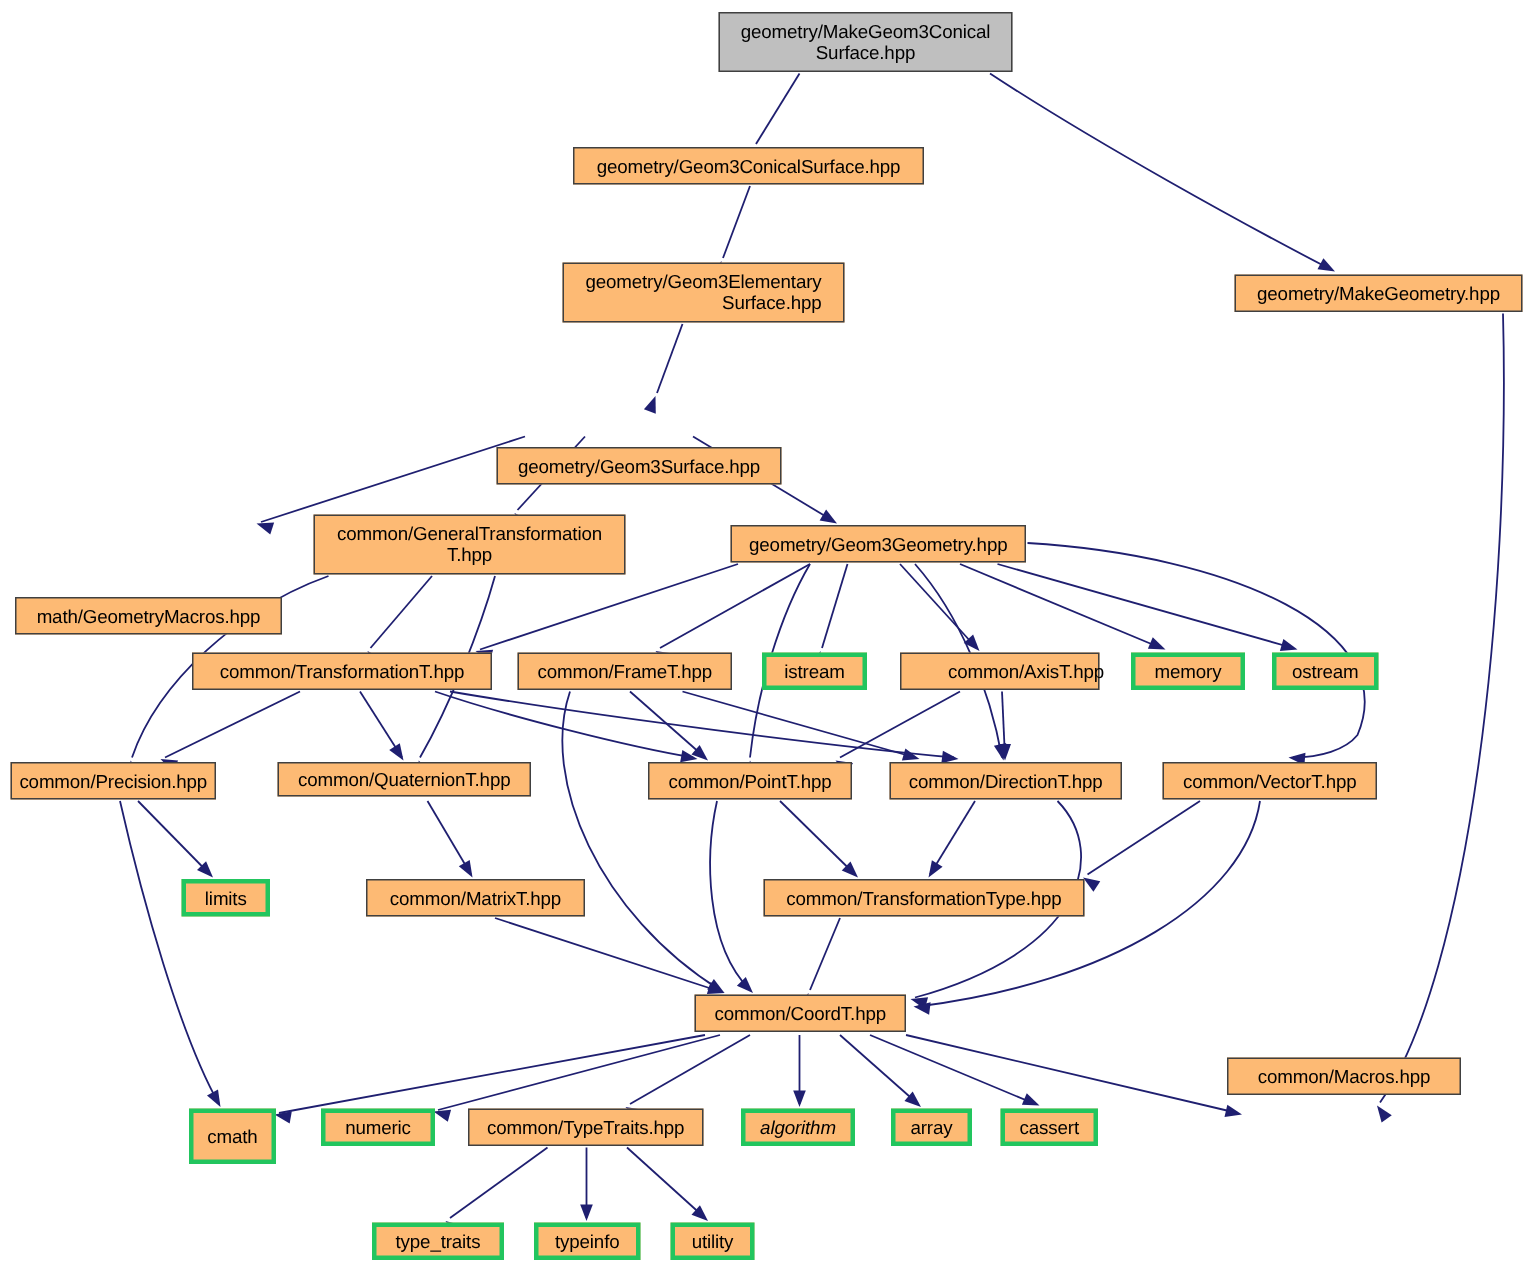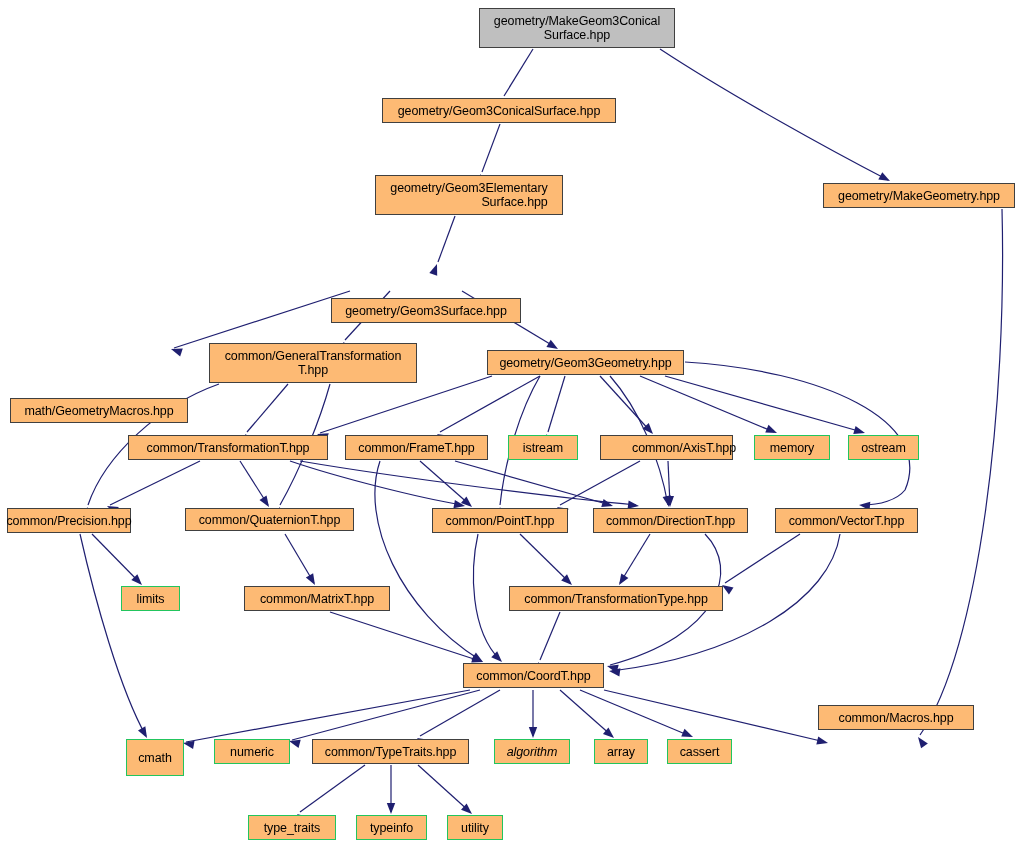--- a/index.html
+++ b/index.html
@@ -34,21 +34,21 @@
     font-size: 12.5px;
     line-height: 14px;
     color: #000000;
     background: #fdba74;
     border: 1px solid #000000;
     white-space: pre-line;
     letter-spacing: -0.1px;
     z-index: 5;
   }
   .node.system {
-    border: 1px solid #22c55e;
+    border: 3px solid #22c55e;
     color: #000000;
   }
   .node.root {
     background: #bfbfbf;
     border: 1px solid #404040;
   }
   .node.doc {
     border: 1px solid #404040;
   }
 </style>
@@ -169,21 +169,21 @@
       <div class="node doc" style="left: 10px; top: 350px; width: 178px; height: 25px; margin-top: 48px;">math/GeometryMacros.hpp</div>
       <div class="node doc" style="left: 209px; top: 343px; width: 208px; height: 40px;">common/GeneralTransformation
 T.hpp</div>
       <div class="node doc" style="left: 487px; top: 350px; width: 197px; height: 25px;">geometry/Geom3Geometry.hpp</div>
       <div class="node doc" style="left: 128px; top: 435px; width: 200px; height: 25px;">common/TransformationT.hpp</div>
       <div class="node doc" style="left: 345px; top: 435px; width: 143px; height: 25px;">common/FrameT.hpp</div>
       <div class="node system" style="left: 508px; top: 435px; width: 70px; height: 25px;">istream</div>
       <div class="node doc" style="left: 600px; top: 435px; width: 133px; height: 25px; padding-left: 35px;">common/AxisT.hpp</div>
       <div class="node system" style="left: 754px; top: 435px; width: 76px; height: 25px;">memory</div>
       <div class="node system" style="left: 848px; top: 435px; width: 71px; height: 25px;">ostream</div>
-      <div class="node doc" style="left: 7px; top: 508px; width: 124px; height: 25px;">common/Precision.hpp</div>
+      <div class="node doc" style="left: 7px; top: 508px; width: 137px; height: 25px;">common/Precision.hpp</div>
       <div class="node doc" style="left: 185px; top: 508px; width: 169px; height: 23px;">common/QuaternionT.hpp</div>
       <div class="node doc" style="left: 432px; top: 508px; width: 136px; height: 25px;">common/PointT.hpp</div>
       <div class="node doc" style="left: 593px; top: 508px; width: 155px; height: 25px;">common/DirectionT.hpp</div>
       <div class="node doc" style="left: 775px; top: 508px; width: 143px; height: 25px;">common/VectorT.hpp</div>
       <div class="node system" style="left: 121px; top: 586px; width: 59px; height: 25px;">limits</div>
       <div class="node doc" style="left: 244px; top: 586px; width: 146px; height: 25px;">common/MatrixT.hpp</div>
       <div class="node doc" style="left: 509px; top: 586px; width: 214px; height: 25px;">common/TransformationType.hpp</div>
       <div class="node doc" style="left: 463px; top: 663px; width: 141px; height: 25px;">common/CoordT.hpp</div>
       <div class="node system" style="left: 126px; top: 739px; width: 58px; height: 37px;">cmath</div>
       <div class="node system" style="left: 214px; top: 739px; width: 76px; height: 25px;">numeric</div>

